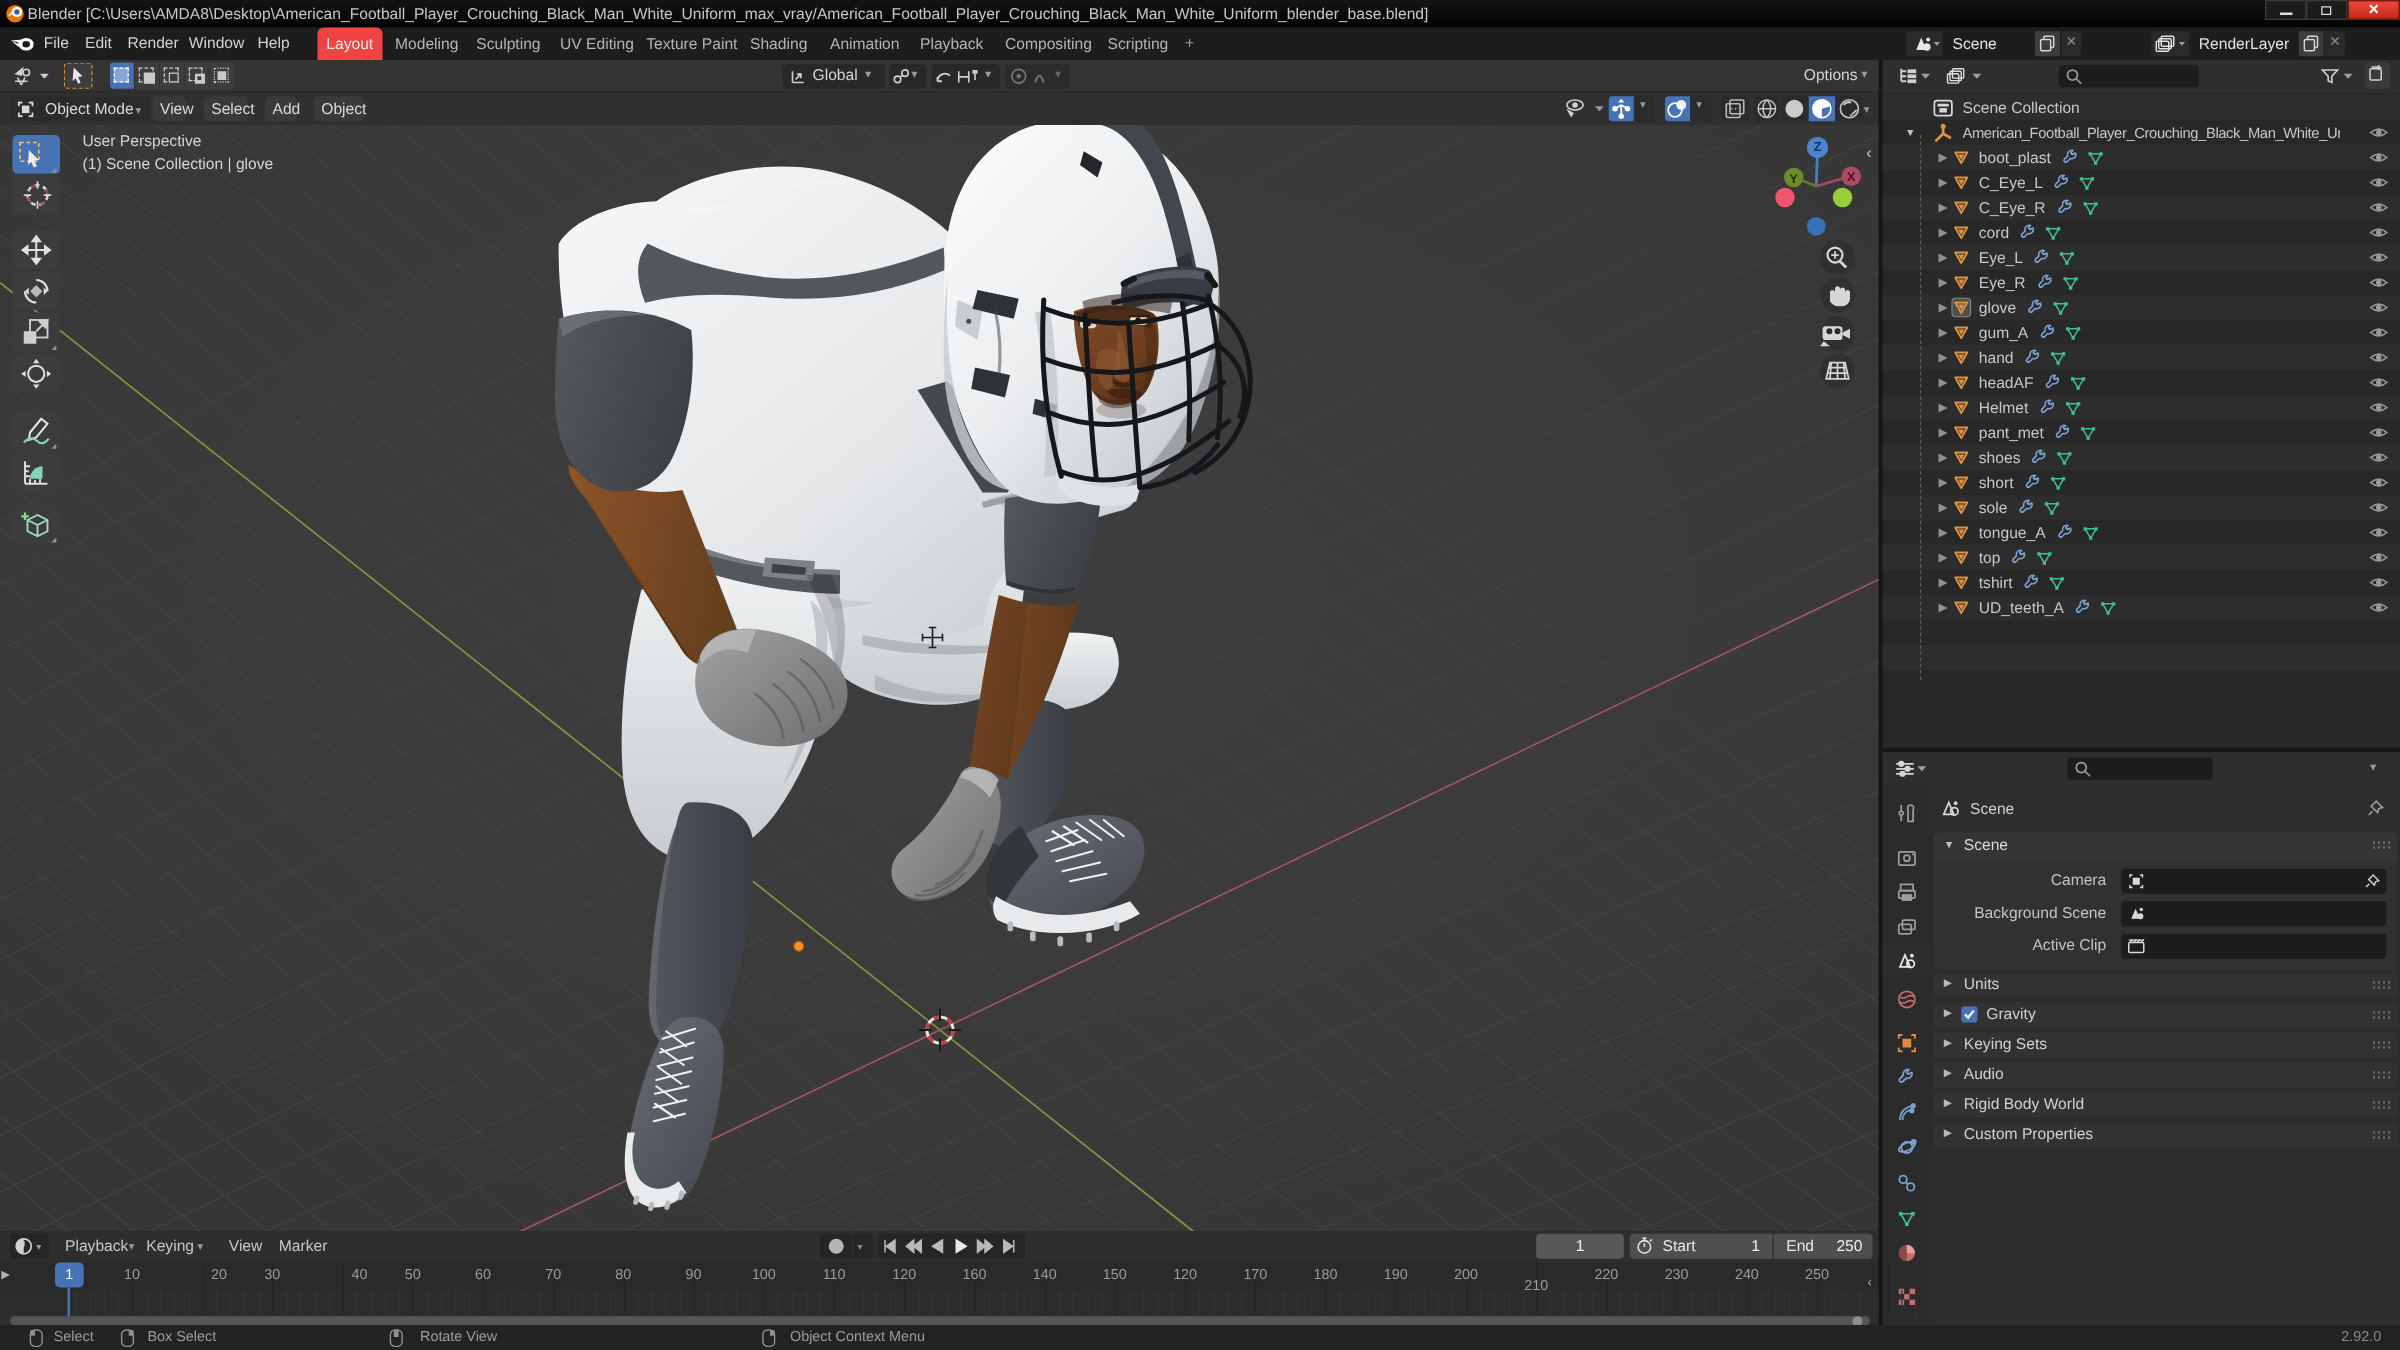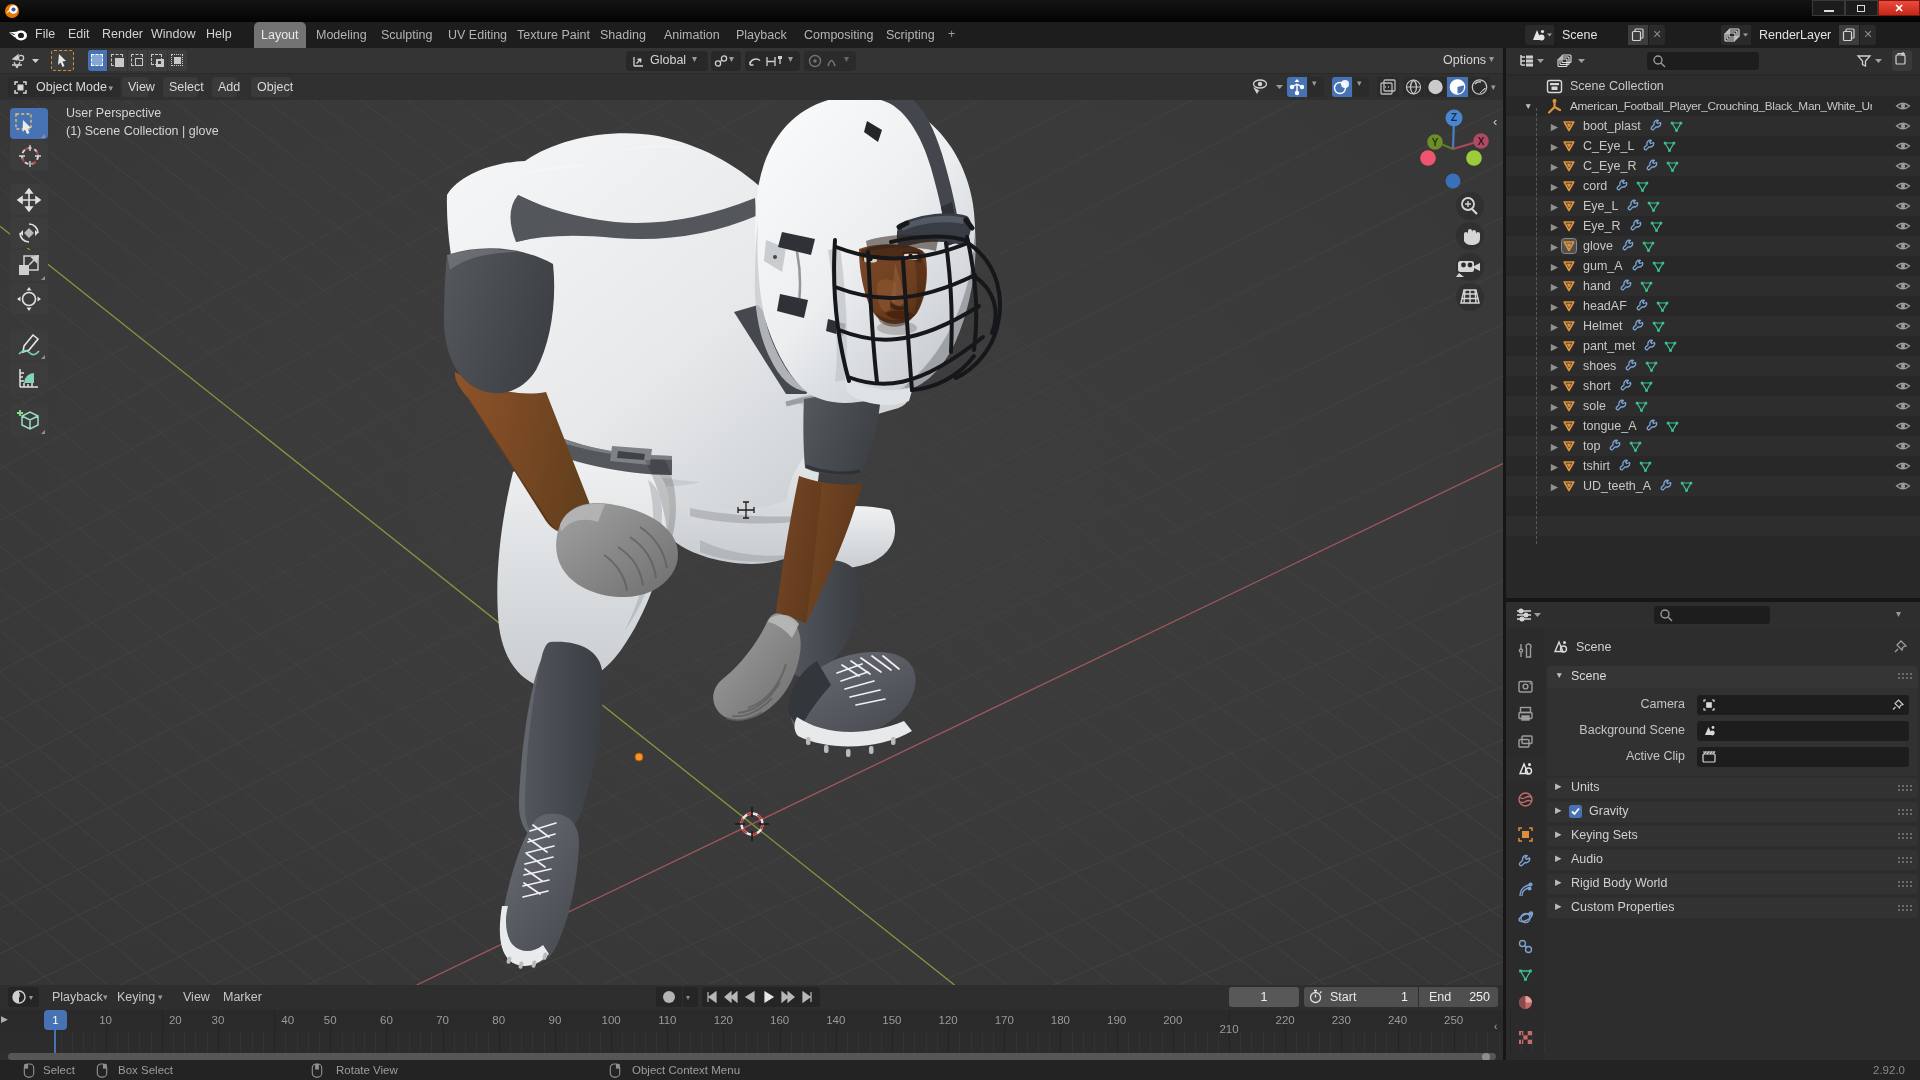--- a/index.html
+++ b/index.html
@@ -2,21 +2,21 @@
 <html><head><meta charset="utf-8">
 <style>
 *{margin:0;padding:0;box-sizing:border-box}
 html,body{width:1920px;height:1080px;overflow:hidden;background:#1d1d1d;font-family:"Liberation Sans",sans-serif;-webkit-font-smoothing:antialiased}
 .abs{position:absolute}
 #titlebar{position:absolute;left:0;top:0;width:1920px;height:22px;background:linear-gradient(#141414,#030303);color:#c8c8c8;font-size:12.5px;letter-spacing:0px}
 #titlebar .ttxt{position:absolute;left:22px;top:4px;white-space:nowrap}
 #topbar{position:absolute;left:0;top:22px;width:1920px;height:26px;background:#1d1d1d;color:#d2d2d2;font-size:12.5px}
 .menuitem{position:absolute;top:5px}
 .wstab{position:absolute;top:0;height:26px;line-height:26px;padding:0 7px;color:#b4b4b4}
-.wstab.active{background:#737373;border-radius:5px 5px 0 0;color:#e8e8e8}
+.wstab.active{background:#ef4444;border-radius:5px 5px 0 0;color:#e8e8e8}
 #toolrow{position:absolute;left:0;top:48px;width:1503px;height:26px;background:#343434;border-bottom:1px solid #2a2a2a}
 #vheader{position:absolute;left:0;top:74px;width:1503px;height:26px;background:#303030;color:#d8d8d8;font-size:12.5px}
 .hpill{position:absolute;top:3px;height:20px;line-height:20px;border-radius:4px;color:#d9d9d9;padding:0 8px;background:#3a3a3a}
 #scene{position:absolute;left:0;top:100px;width:1503px;height:885px}
 #rightpanel{position:absolute;left:1506px;top:48px;width:414px;height:1012px;background:#282828}
 #timeline{position:absolute;left:0;top:985px;width:1503px;height:75px;background:#2e2e2e}
 #statusbar{position:absolute;left:0;top:1060px;width:1920px;height:20px;background:#232323;color:#9d9d9d;font-size:11.5px}
 .gapv{position:absolute;background:#161616}
 svg{display:block}
 .ol-row{position:relative;height:20px;display:flex;align-items:center;font-size:12.5px;color:#c7c7c7;white-space:nowrap;overflow:hidden}
@@ -26,20 +26,21 @@
 </style></head>
 <body>
 
 <div id="titlebar">
  <svg class="abs" style="left:4px;top:3px" width="16" height="16" viewBox="0 0 16 16">
       <circle cx="8" cy="8" r="7" fill="#ea7600"></circle>
       <circle cx="9.5" cy="6.5" r="4.2" fill="#fff"></circle>
       <circle cx="9.5" cy="6.5" r="2.1" fill="#2a5caa"></circle>
       <path d="M2 10 L7 5 L5 9 Z" fill="#fff"></path>
     </svg>
+ <div class="ttxt">Blender [C:\Users\AMDA8\Desktop\American_Football_Player_Crouching_Black_Man_White_Uniform_max_vray/American_Football_Player_Crouching_Black_Man_White_Uniform_blender_base.blend]</div>
  <div class="abs" style="left:1812px;top:0;width:33px;height:16px;background:#1c1c1c;border:1px solid #3a3a3a">
       <div class="abs" style="left:11px;top:9px;width:10px;height:2px;background:#ddd"></div>
     </div>
  <div class="abs" style="left:1845px;top:0;width:33px;height:16px;background:#1c1c1c;border:1px solid #3a3a3a">
       <div class="abs" style="left:11px;top:4px;width:8px;height:7px;border:1.5px solid #ddd"></div>
     </div>
  <div class="abs" style="left:1878px;top:0;width:42px;height:16px;background:linear-gradient(#ec4a3c,#c4281a);border:1px solid #7a1a10;color:#fff;font-size:11px;text-align:center;line-height:14px;font-weight:bold">✕</div>
 </div>
 
 <div id="topbar">

